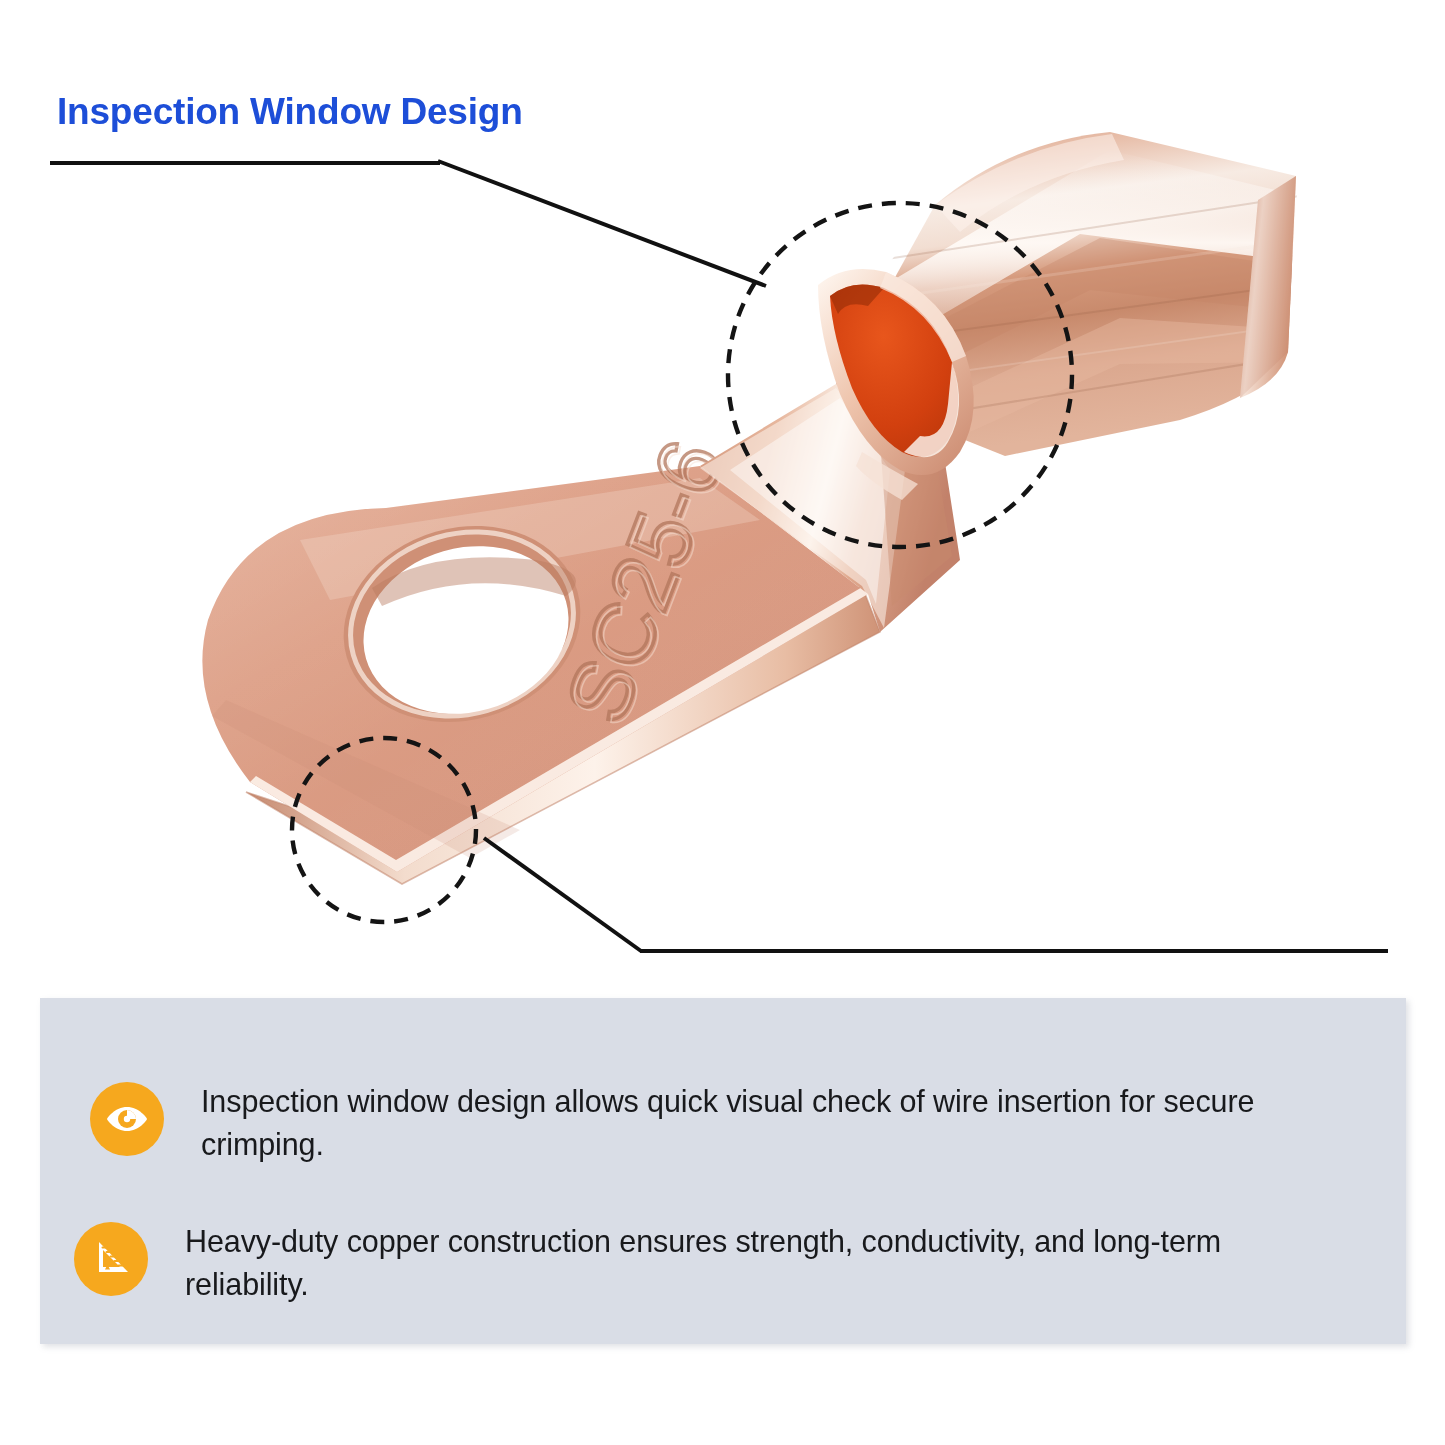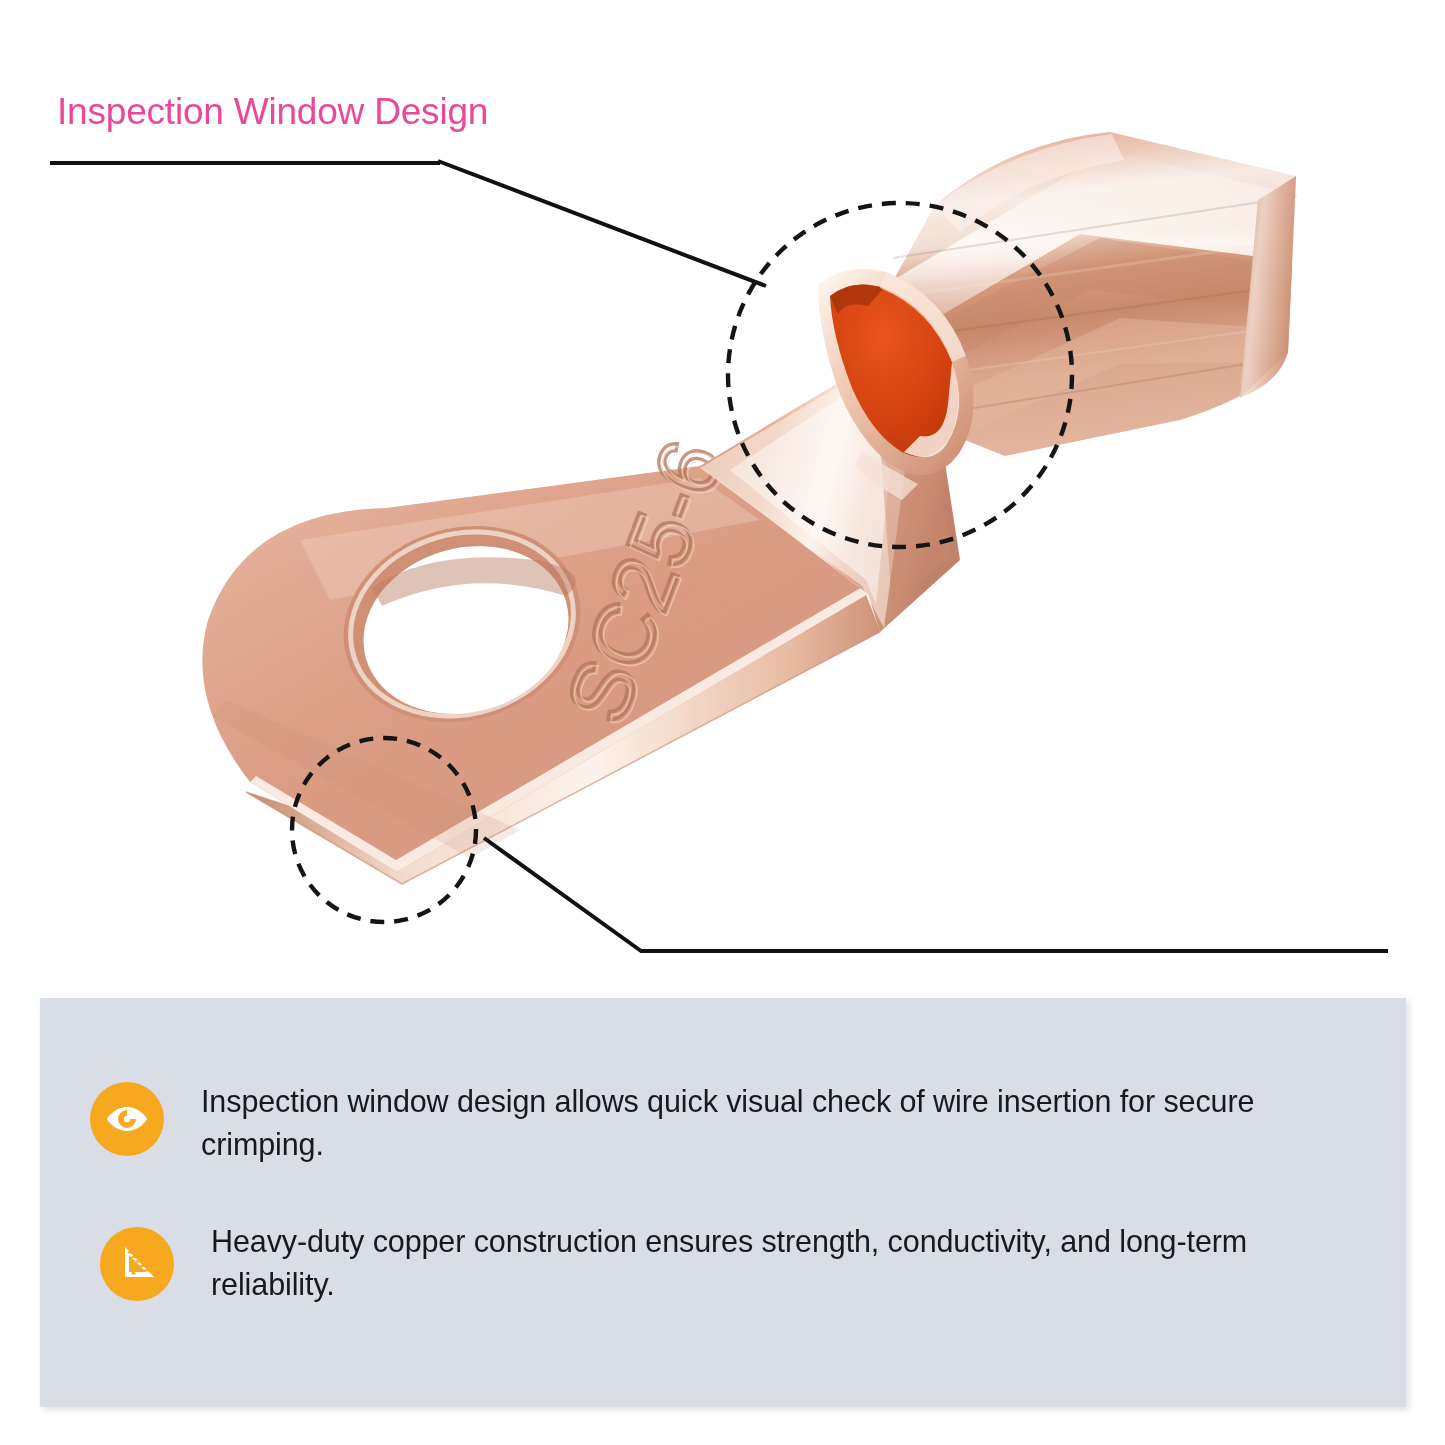--- a/index.html
+++ b/index.html
@@ -11,55 +11,56 @@
     overflow:hidden;
     -webkit-font-smoothing:antialiased;
   }
 
   
   #stage { position:absolute; left:0; top:0; width:1445px; height:1445px; }
 
   
   .callout-label {
     position:absolute;
-    color:#ec4899;
+    color:#1d4ed8;
     font-size:37px;
     line-height:44px;
     letter-spacing:-0.2px;
     white-space:nowrap;
+    font-weight:bold;
   }
   #label-top  { left:57px;  top:90px; }
   #label-bot  { left:679px; top:872px; }
 
   .callout-rule {
     position:absolute;
     height:4px;
     background:#111111;
   }
   #rule-top { left:50px;  top:161px;  width:390px; }
   #rule-bot { left:640px; top:949px;  width:748px; }
 
   
   #photo { position:absolute; left:0; top:0; width:1445px; height:985px; }
 
   
   #panel {
     position:absolute;
     left:40px; top:998px;
-    width:1366px; height:409px;
+    width:1366px; height:346px;
     background:#d9dde6;
     box-shadow:3px 3px 6px rgba(120,125,140,0.22);
   }
   .feature {
     position:absolute;
     display:flex;
     align-items:flex-start;
   }
   #feature-0 { left:50px; top:82px; }
-  #feature-1 { left:60px; top:222px;align-items:center; }
+  #feature-1 { left:34px; top:222px; }
 
   .feature-icon {
     width:74px; height:74px;
     border-radius:50%;
     background:#f6a81e;
     flex:0 0 auto;
     display:flex; align-items:center; justify-content:center;
     margin-top:2px;
   }
   .feature-text {

